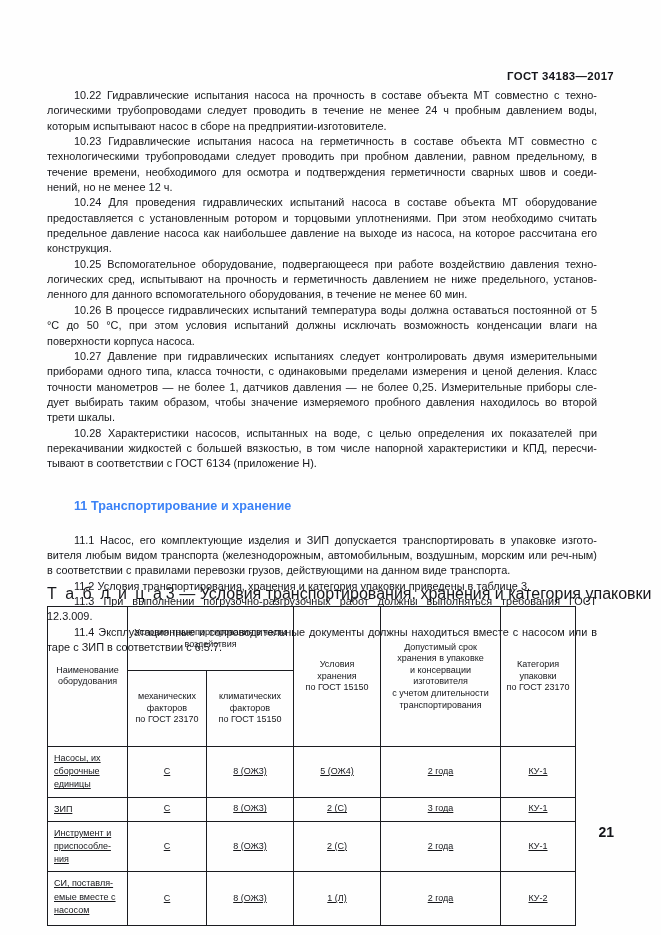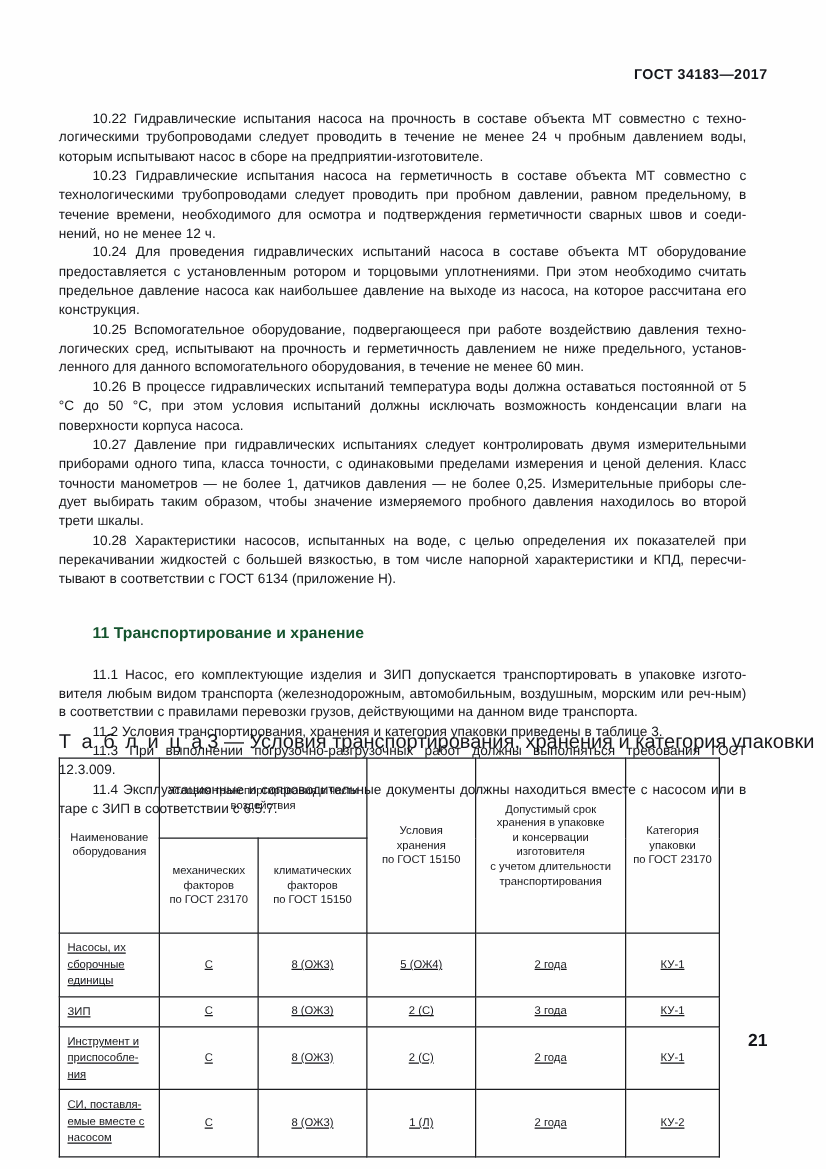--- a/index.html
+++ b/index.html
@@ -21,21 +21,21 @@
     width: 661px;
     height: 935px;
     box-sizing: border-box;
     padding: 0;
     background: #fefefe;
   }
 
   
   .running-head {
     position: absolute;
-    top: 54px;
+    top: 70px;
     right: 47px;
     font-size: 11.4px;
     font-weight: bold;
     letter-spacing: 0.35px;
     color: #14151a;
     white-space: nowrap;
   }
 
   
   .body-block {
@@ -56,21 +56,21 @@
   }
 
   
   h2.section-heading {
     margin: 0;
     padding: 0;
     font-size: 12.6px;
     font-weight: bold;
     text-indent: 27px;
     line-height: 16px;
-    color: #14532d;
+    color: #3b82f6;
     letter-spacing: 0.05px;
   }
   .heading-gap-before { height: 26px; }
   .heading-gap-after  { height: 19px; }
 
   
   .table-caption {
     position: absolute;
     top: 587px;
     left: 47px;

